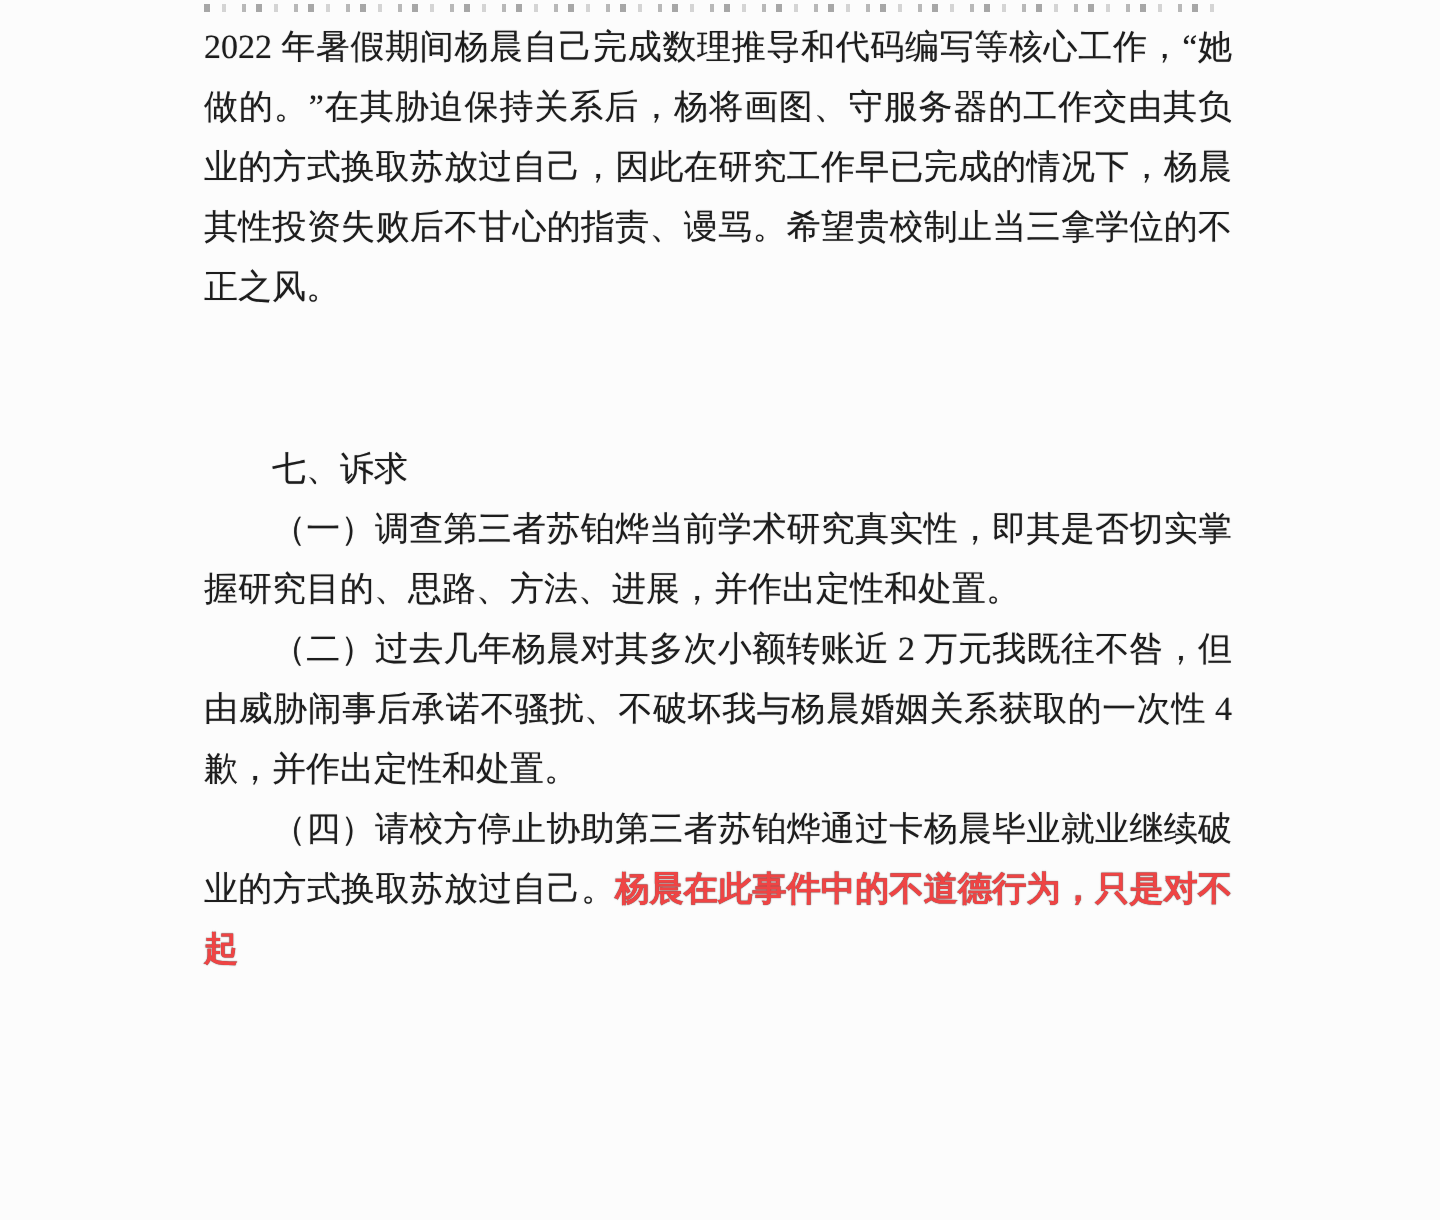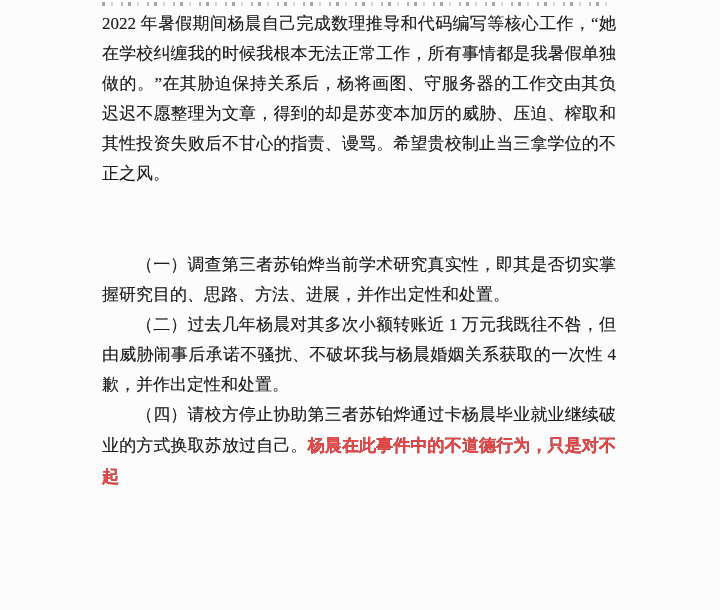--- a/index.html
+++ b/index.html
@@ -67,28 +67,28 @@
     text-shadow: 0 0 0.6px rgba(0,0,0,0.8);
   }
 </style>
 </head>
 <body>
 
 <div class="page">
   <div class="clipped-line"></div>
   <div class="doc-body">
       <div class="line fill"><span>2022 年暑假期间杨晨自己完成数理推导和代码编写等核心工作，“她</span></div>
-      <div class="line fill"><span>在学校纠缠我的时候我根本无法正常工作，所有事情都是我暑假单独</span></div>
       <div class="line fill"><span>做的。”在其胁迫保持关系后，杨将画图、守服务器的工作交由其负</span></div>
-      <div class="line fill"><span>迟迟不愿整理为文章，得到的却是苏变本加厉的威胁、压迫、榨取和</span></div>
+      <div class="line fill"><span>业的方式换取苏放过自己，因此在研究工作早已完成的情况下，杨晨</span></div>
       <div class="line fill"><span>其性投资失败后不甘心的指责、谩骂。希望贵校制止当三拿学位的不</span></div>
       <div class="line"><span>正之风。</span></div>
       <div class="line"><span></span></div>
       <div class="line"><span></span></div>
+      <div class="line indent"><span>七、诉求</span></div>
       <div class="line fill indent"><span>（一）调查第三者苏铂烨当前学术研究真实性，即其是否切实掌</span></div>
       <div class="line"><span>握研究目的、思路、方法、进展，并作出定性和处置。</span></div>
-      <div class="line fill indent"><span>（二）过去几年杨晨对其多次小额转账近 1 万元我既往不咎，但</span></div>
+      <div class="line fill indent"><span>（二）过去几年杨晨对其多次小额转账近 2 万元我既往不咎，但</span></div>
       <div class="line fill"><span>由威胁闹事后承诺不骚扰、不破坏我与杨晨婚姻关系获取的一次性 4</span></div>
       <div class="line"><span>歉，并作出定性和处置。</span></div>
       <div class="line fill indent"><span>（四）请校方停止协助第三者苏铂烨通过卡杨晨毕业就业继续破</span></div>
       <div class="line fill"><span>业的方式换取苏放过自己。</span><strong>杨晨在此事件中的不道德行为，只是对不起</strong></div>
     </div>
 </div>
 
 </body></html>

